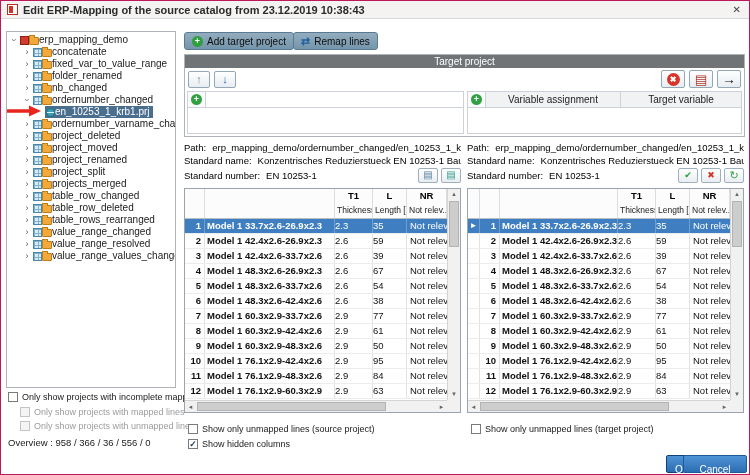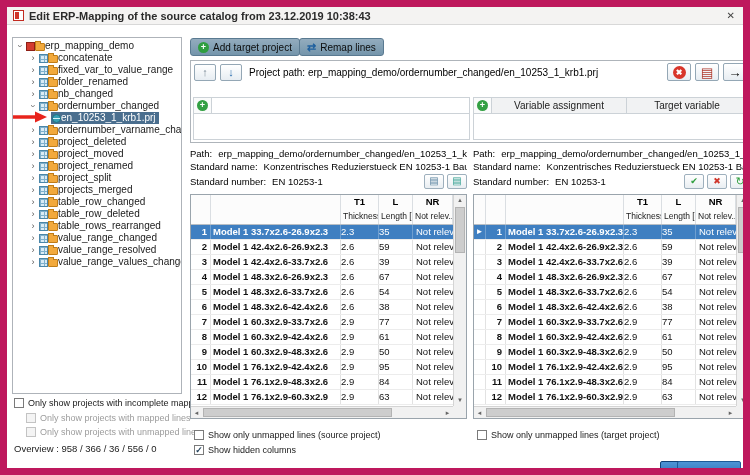--- a/index.html
+++ b/index.html
@@ -1,18 +1,18 @@
 <!DOCTYPE html>
 <html><head>
 <meta charset="utf-8">
 <style>
   * { box-sizing: border-box; margin: 0; padding: 0; }
   html,body { background:#cfcfcf; }
   body { font-family:"Liberation Sans", sans-serif; }
-  .win { position:relative; width:750px; height:475px; background:#ffffff; border:7px solid #be185d; overflow:hidden; }
+  .win { position:relative; width:750px; height:475px; background:#ffffff; border:1px solid #be185d; overflow:hidden; }
 
   
   .titlebar { height:18px; background:#f4f3f2; border-bottom:1px solid #d8d8d8; display:flex; align-items:center; gap:5px; padding:0 6px; }
   .appicon { width:11px; height:11px; border:1px solid #c22a20; background:#fff; position:relative; flex:0 0 auto; }
   .appicon::after { content:""; position:absolute; left:1px; top:1px; width:4px; height:7px; background:#d03428; }
   .wtitle { font-size:11px; font-weight:bold; color:#2b2b2b; white-space:nowrap; }
   .closex { margin-left:auto; font-size:10px; color:#444; padding:0 2px; cursor:default; }
 
   
   .tbtn { position:absolute; height:18px; background:linear-gradient(#93acbe,#7495ab); border:1px solid #5a7a91; border-radius:3px; display:flex; align-items:center; gap:4px; padding:0 7px; font-size:10px; color:#0c0c0c; font-family:inherit; white-space:nowrap; }
@@ -291,31 +291,28 @@
     <span class="box"></span>
     <span>Only show projects with mapped lines</span>
   </div>
   <div class="chk disabled" style="left:19px; top:420px;">
     <span class="box"></span>
     <span>Only show projects with unmapped lines</span>
   </div>
   <div class="overview" style="left:7px; top:436px;">Overview : 958 / 366 / 36 / 556 / 0</div>
 
   <div class="group">
+    <div class="group-head">Target project</div>
     <div class="gtoolbar">
       <button class="sbtn">
           <span style="color:#7a8a96;">↑</span>
         </button>
       <button class="sbtn">
           <span style="color:#2a6cae; font-weight:bold;">↓</span>
         </button>
-      <span class="projpath">
-        <span>Project path:</span>
-        <span>erp_mapping_demo/ordernumber_changed/en_10253_1_krb1.prj</span>
-      </span>
       <span class="gspacer"></span>
       <button class="rbtn">
           <span class="xcirc">✖</span>
         </button>
       <button class="rbtn">
           <span style="color:#b03a2e;">▤</span>
         </button>
       <button class="rbtn dis">
           <span>→</span>
         </button>

